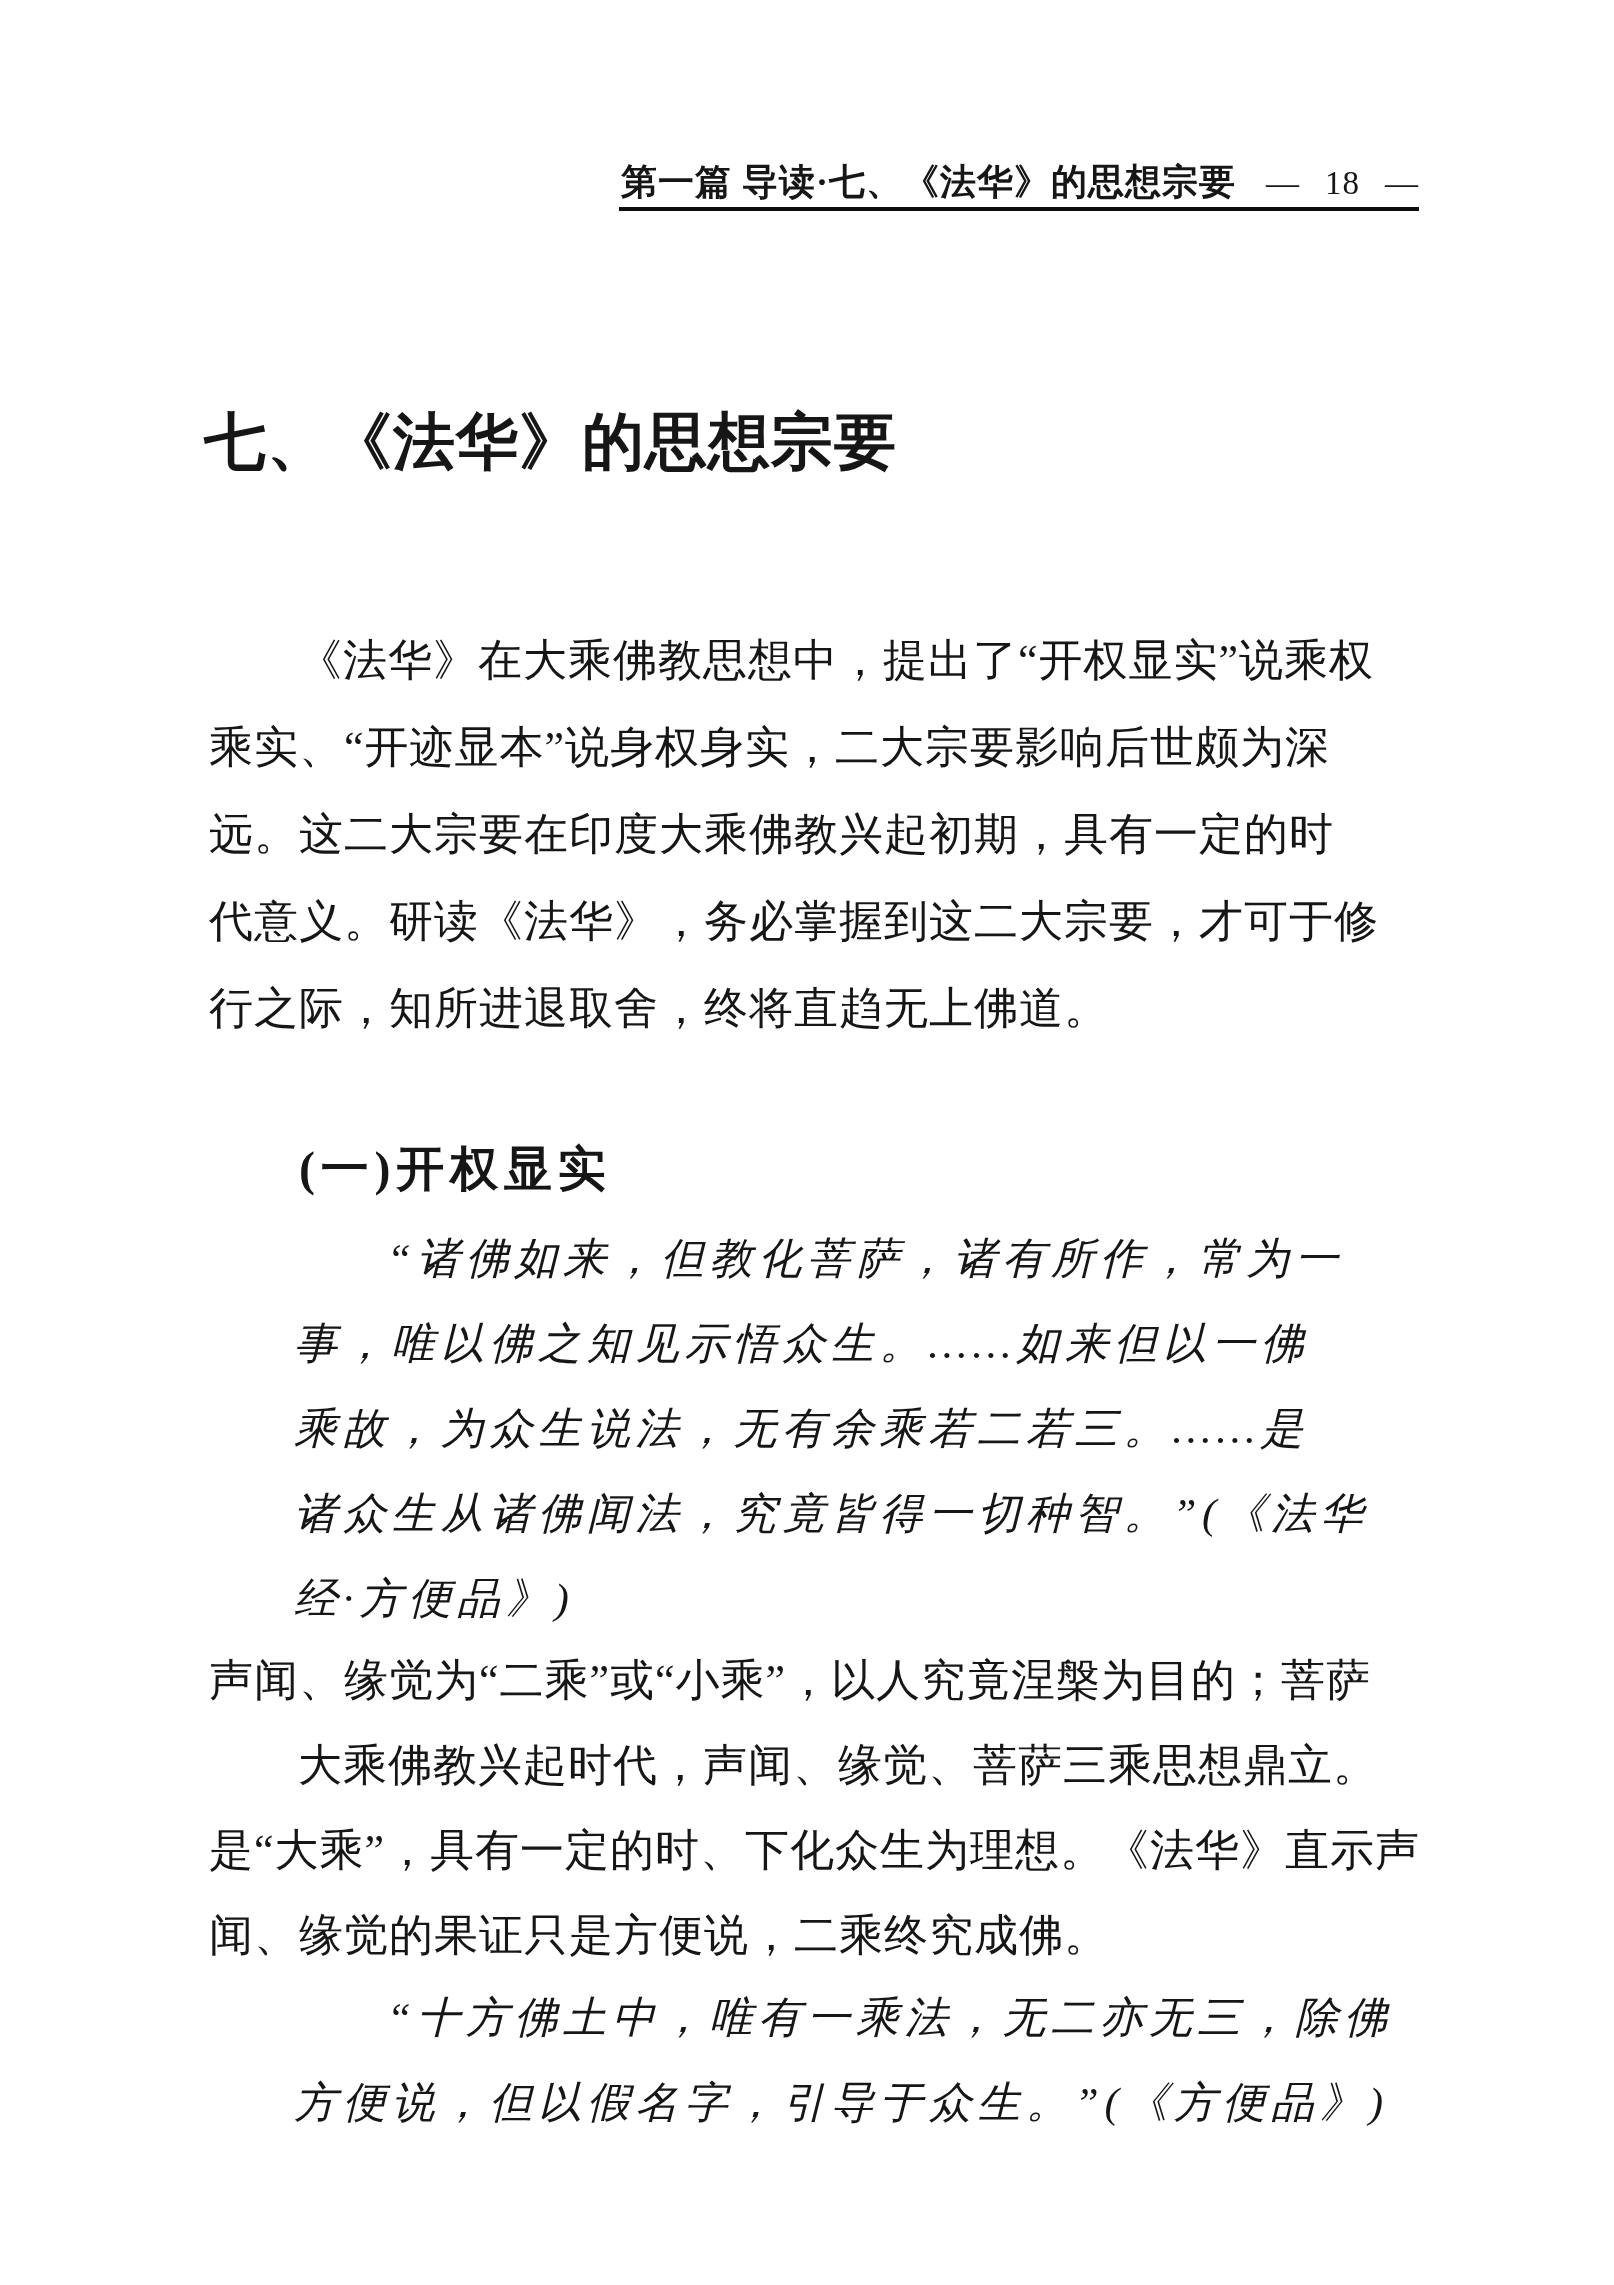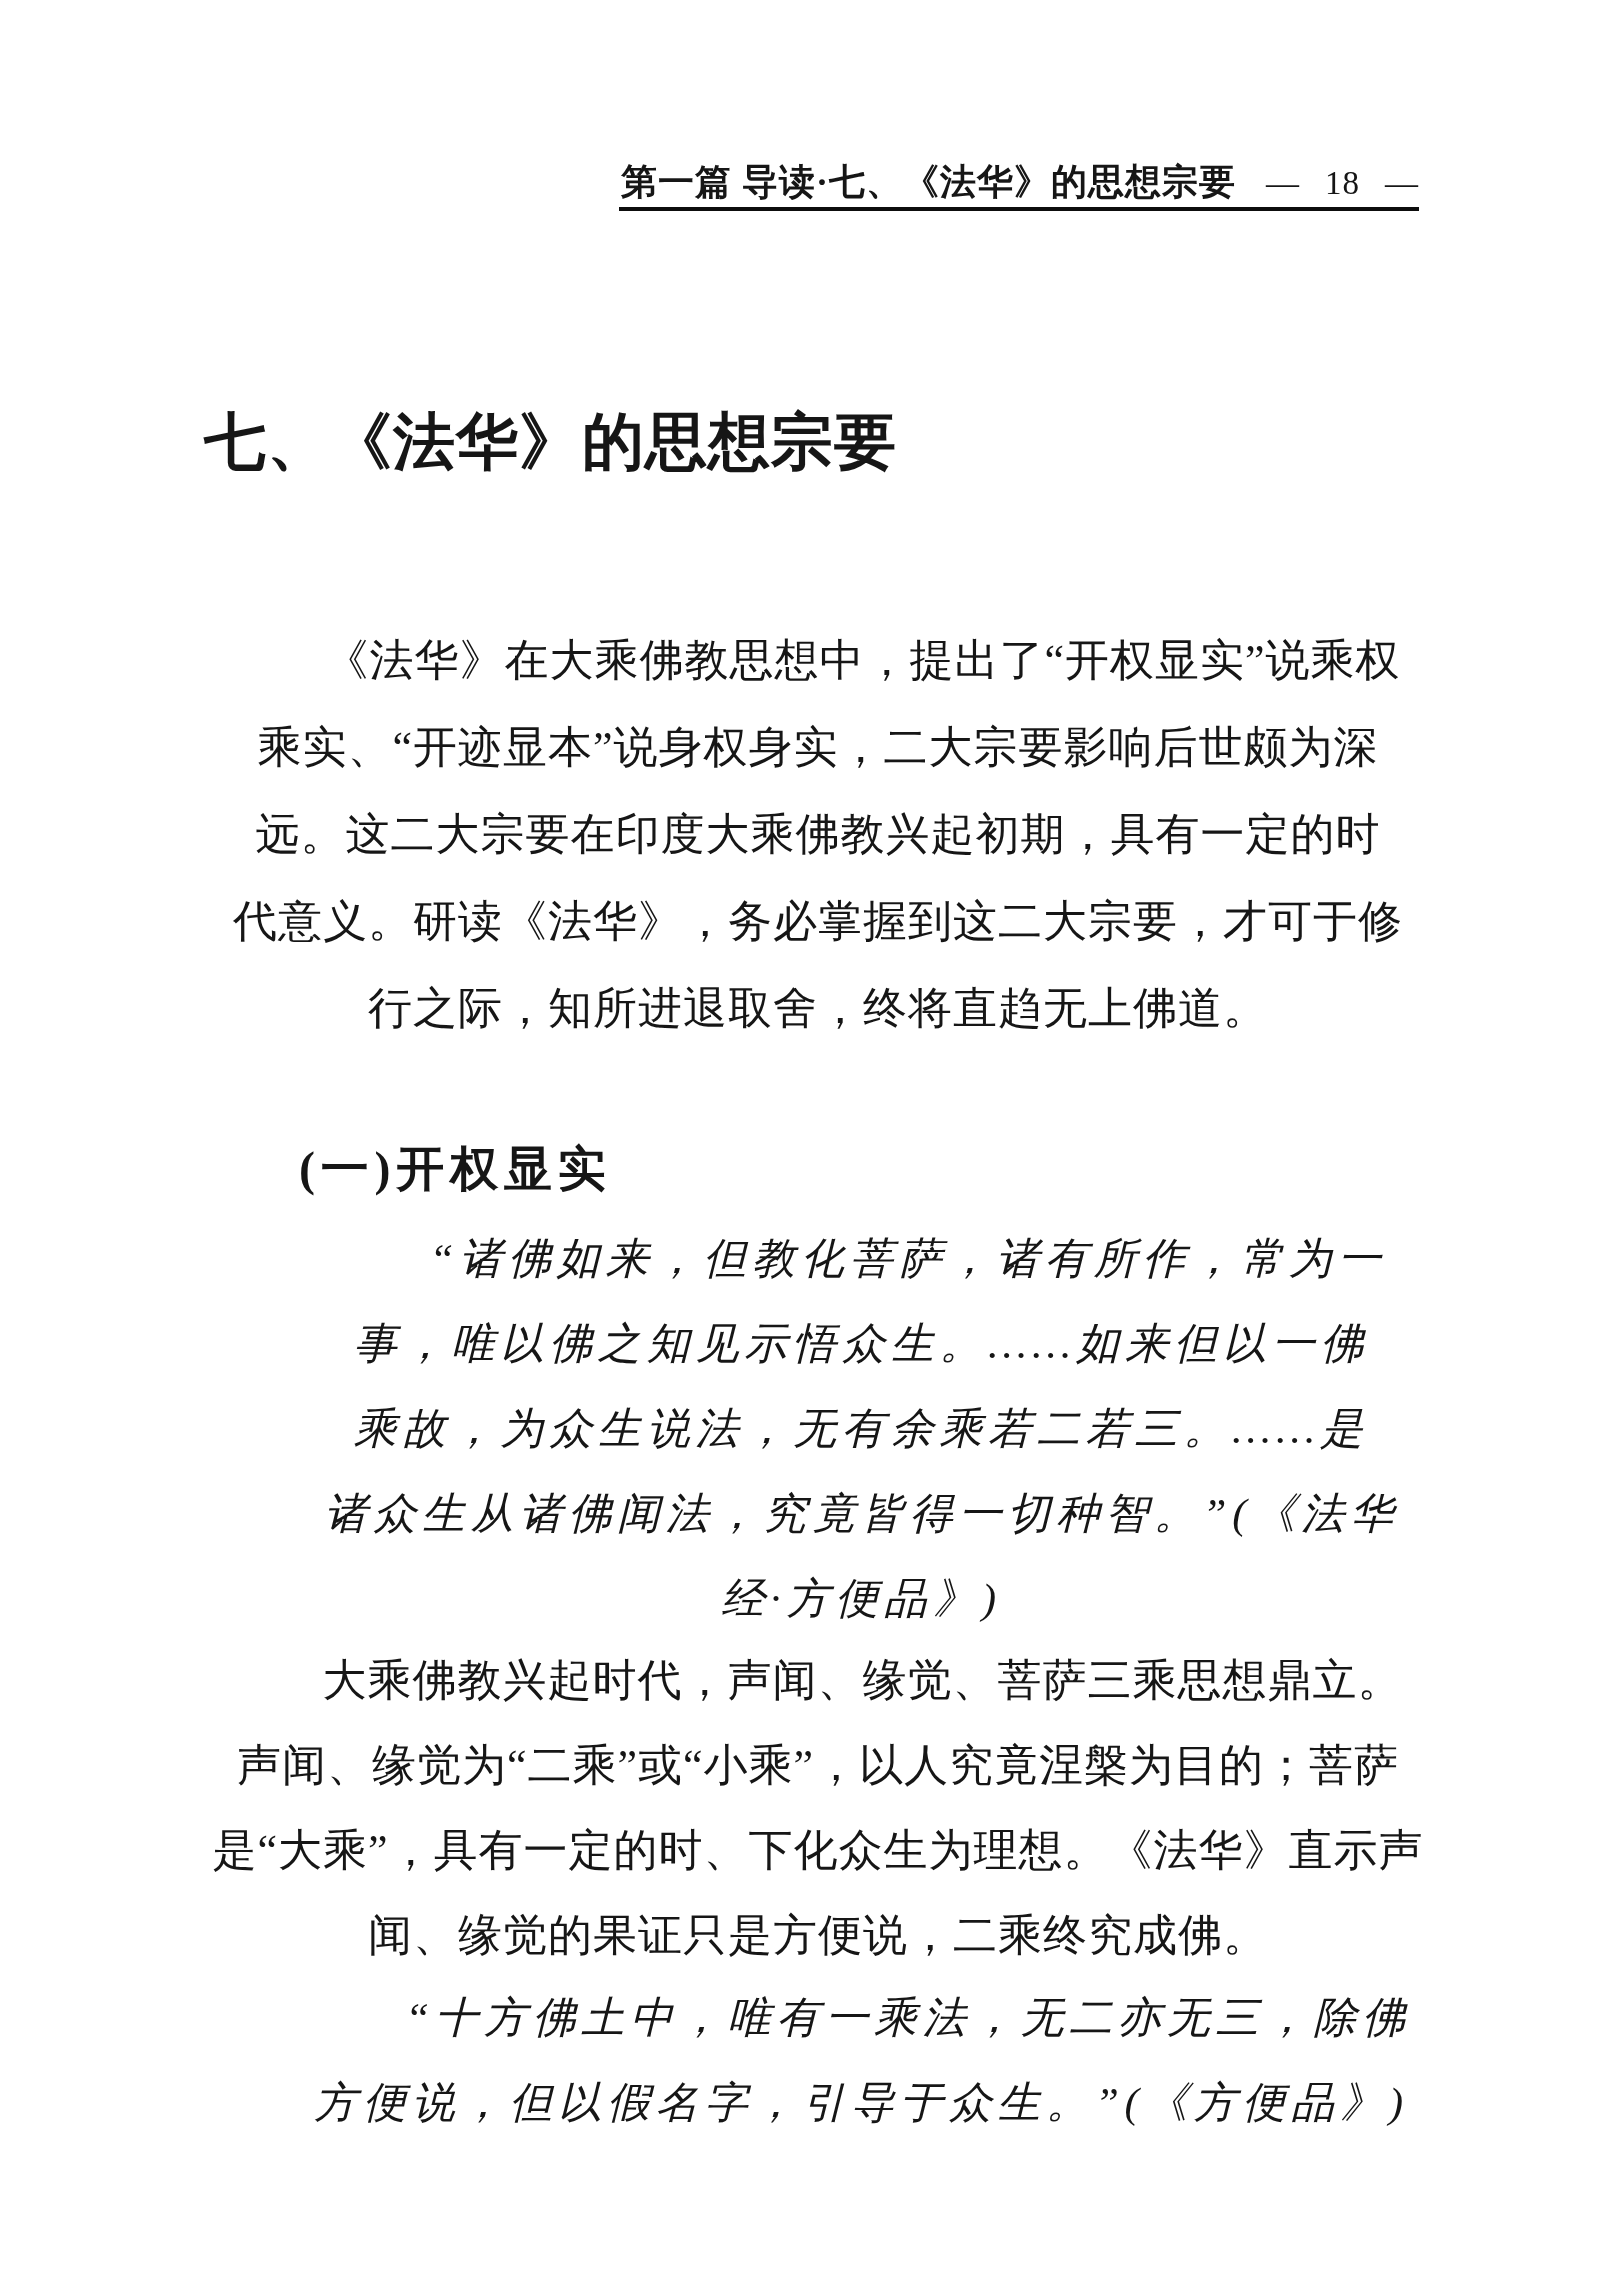--- a/index.html
+++ b/index.html
@@ -64,21 +64,20 @@
     position: absolute;
     left: 209px;
     width: 1218px;
   }
   .line {
     height: 87px;
     line-height: 87px;
     font-size: 44px;
     letter-spacing: 1px;
     white-space: nowrap;
-    text-align: center;
   }
   .indent { text-indent: 89px; }
 
   .intro  { top: 617px; }
 
   .section-heading {
     position: absolute;
     top: 1137px;
     left: 299px;
     font-size: 48px;
@@ -135,22 +134,22 @@
 
   <div class="textblock quote quote1">
     <div class="line indent">“诸佛如来，但教化菩萨，诸有所作，常为一</div>
     <div class="line">事，唯以佛之知见示悟众生。……如来但以一佛</div>
     <div class="line">乘故，为众生说法，无有余乘若二若三。……是</div>
     <div class="line">诸众生从诸佛闻法，究竟皆得一切种智。”(《法华</div>
     <div class="line">经·方便品》)</div>
   </div>
 
   <div class="textblock para2">
+    <div class="line">声闻、缘觉为“二乘”或“小乘”，以人究竟涅槃为目的；菩萨</div>
     <div class="line indent">大乘佛教兴起时代，声闻、缘觉、菩萨三乘思想鼎立。</div>
-    <div class="line">声闻、缘觉为“二乘”或“小乘”，以人究竟涅槃为目的；菩萨</div>
     <div class="line">是“大乘”，具有一定的时、下化众生为理想。《法华》直示声</div>
     <div class="line">闻、缘觉的果证只是方便说，二乘终究成佛。</div>
   </div>
 
   <div class="textblock quote quote2">
     <div class="line indent">“十方佛土中，唯有一乘法，无二亦无三，除佛</div>
     <div class="line">方便说，但以假名字，引导于众生。”(《方便品》)</div>
   </div>
 
 </div>

